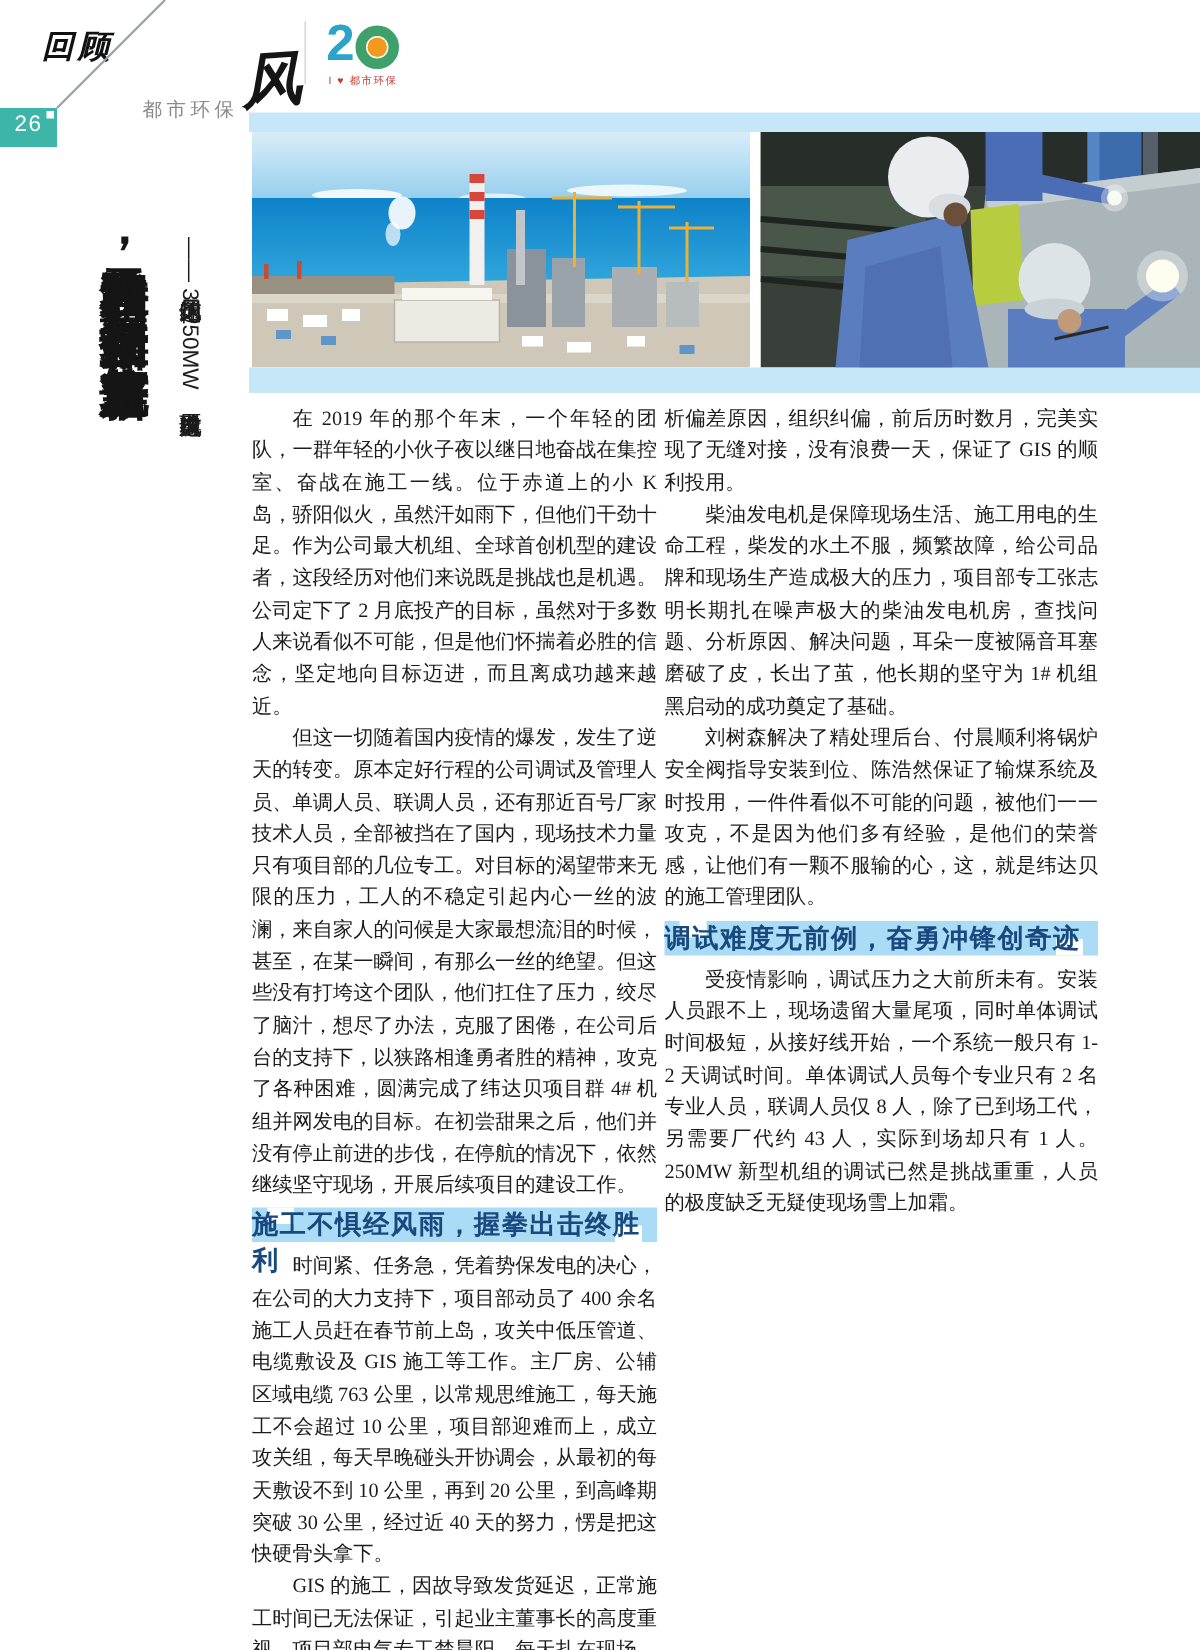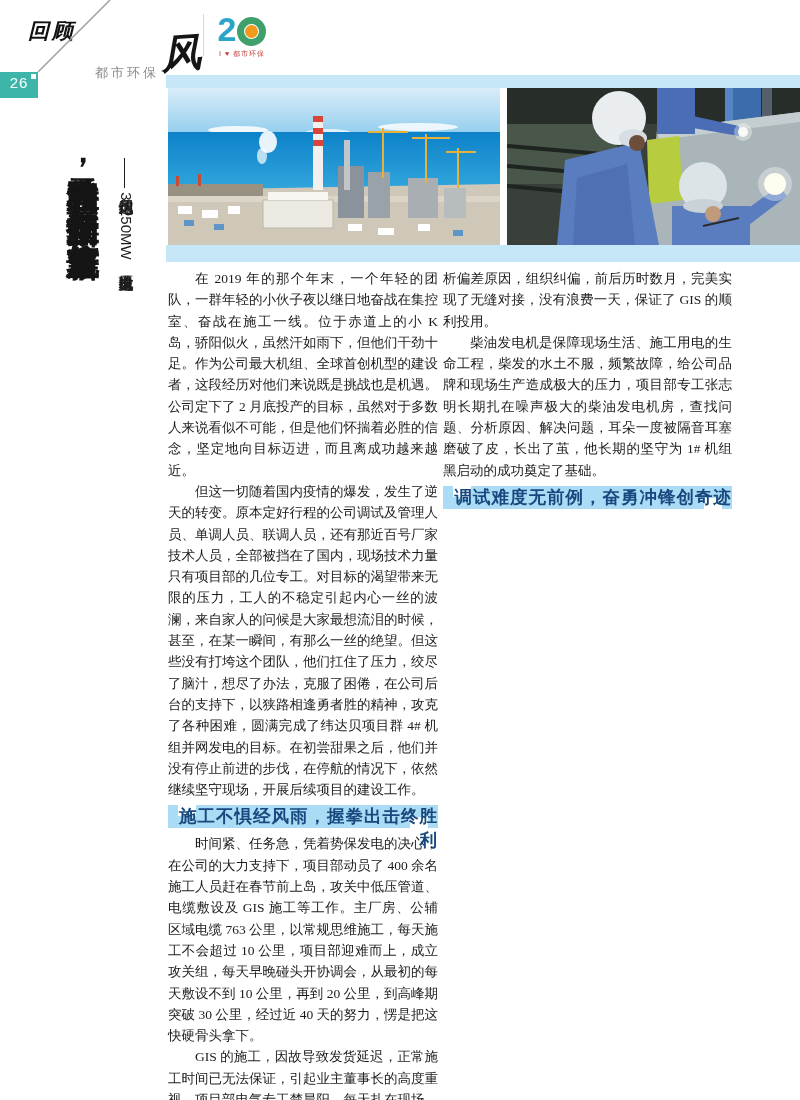--- a/index.html
+++ b/index.html
@@ -44,21 +44,21 @@
         font-family:"Liberation Sans","DejaVu Sans",sans-serif;font-size:15px;color:#1c1c1c;line-height:24px;}
 
   
   .col{position:absolute;top:268px;text-align:justify;text-justify:inter-character;
         font-size:13.5px;line-height:21.3px;color:#1b1b1b;}
   .col1{left:168px;width:270px;}
   .col2{left:443px;width:289px;}
   .para{margin:0;}
   .para.indent{text-indent:2em;}
   .ribbon{position:relative;height:23px;background:#abdcf5;margin:5px 0 5px 0;
-        text-align:right;overflow:visible;}
+        text-align:left;overflow:visible;}
   .ribbon::before{content:"";position:absolute;left:10px;top:0;width:18px;height:11px;background:#fff;}
   .ribbon::after{content:"";position:absolute;right:10px;bottom:0;width:18px;height:11px;background:#fff;}
   .ribbon-text{position:relative;z-index:2;font-family:"Liberation Sans","DejaVu Sans",sans-serif;
         font-size:17.5px;font-weight:bold;color:#17497f;line-height:23px;letter-spacing:1px;}
 </style>
 </head>
 <body>
 
 <div class="page">
 
@@ -183,16 +183,18 @@
   <div class="col col1" id="col1">
       <p class="para indent">在 2019 年的那个年末，一个年轻的团队，一群年轻的小伙子夜以继日地奋战在集控室、奋战在施工一线。位于赤道上的小 K 岛，骄阳似火，虽然汗如雨下，但他们干劲十足。作为公司最大机组、全球首创机型的建设者，这段经历对他们来说既是挑战也是机遇。公司定下了 2 月底投产的目标，虽然对于多数人来说看似不可能，但是他们怀揣着必胜的信念，坚定地向目标迈进，而且离成功越来越近。</p>
       <p class="para indent">但这一切随着国内疫情的爆发，发生了逆天的转变。原本定好行程的公司调试及管理人员、单调人员、联调人员，还有那近百号厂家技术人员，全部被挡在了国内，现场技术力量只有项目部的几位专工。对目标的渴望带来无限的压力，工人的不稳定引起内心一丝的波澜，来自家人的问候是大家最想流泪的时候，甚至，在某一瞬间，有那么一丝的绝望。但这些没有打垮这个团队，他们扛住了压力，绞尽了脑汁，想尽了办法，克服了困倦，在公司后台的支持下，以狭路相逢勇者胜的精神，攻克了各种困难，圆满完成了纬达贝项目群 4# 机组并网发电的目标。在初尝甜果之后，他们并没有停止前进的步伐，在停航的情况下，依然继续坚守现场，开展后续项目的建设工作。</p>
       <div class="ribbon"><span class="ribbon-text">施工不惧经风雨，握拳出击终胜利</span></div>
       <p class="para indent">时间紧、任务急，凭着势保发电的决心，在公司的大力支持下，项目部动员了 400 余名施工人员赶在春节前上岛，攻关中低压管道、电缆敷设及 GIS 施工等工作。主厂房、公辅区域电缆 763 公里，以常规思维施工，每天施工不会超过 10 公里，项目部迎难而上，成立攻关组，每天早晚碰头开协调会，从最初的每天敷设不到 10 公里，再到 20 公里，到高峰期突破 30 公里，经过近 40 天的努力，愣是把这快硬骨头拿下。</p>
       <p class="para indent">GIS 的施工，因故导致发货延迟，正常施工时间已无法保证，引起业主董事长的高度重视。项目部电气专工楚晨阳，每天扎在现场，组织施工，分</p>
     </div>
   <div class="col col2" id="col2">
       <p class="para">析偏差原因，组织纠偏，前后历时数月，完美实现了无缝对接，没有浪费一天，保证了 GIS 的顺利投用。</p>
       <p class="para indent">柴油发电机是保障现场生活、施工用电的生命工程，柴发的水土不服，频繁故障，给公司品牌和现场生产造成极大的压力，项目部专工张志明长期扎在噪声极大的柴油发电机房，查找问题、分析原因、解决问题，耳朵一度被隔音耳塞磨破了皮，长出了茧，他长期的坚守为 1# 机组黑启动的成功奠定了基础。</p>
+      <p class="para indent">刘树森解决了精处理后台、付晨顺利将锅炉安全阀指导安装到位、陈浩然保证了输煤系统及时投用，一件件看似不可能的问题，被他们一一攻克，不是因为他们多有经验，是他们的荣誉感，让他们有一颗不服输的心，这，就是纬达贝的施工管理团队。</p>
       <div class="ribbon"><span class="ribbon-text">调试难度无前例，奋勇冲锋创奇迹</span></div>
+      <p class="para indent">受疫情影响，调试压力之大前所未有。安装人员跟不上，现场遗留大量尾项，同时单体调试时间极短，从接好线开始，一个系统一般只有 1-2 天调试时间。单体调试人员每个专业只有 2 名专业人员，联调人员仅 8 人，除了已到场工代，另需要厂代约 43 人，实际到场却只有 1 人。250MW 新型机组的调试已然是挑战重重，人员的极度缺乏无疑使现场雪上加霜。</p>
     </div>
 
 </div>
 
 </body></html>

